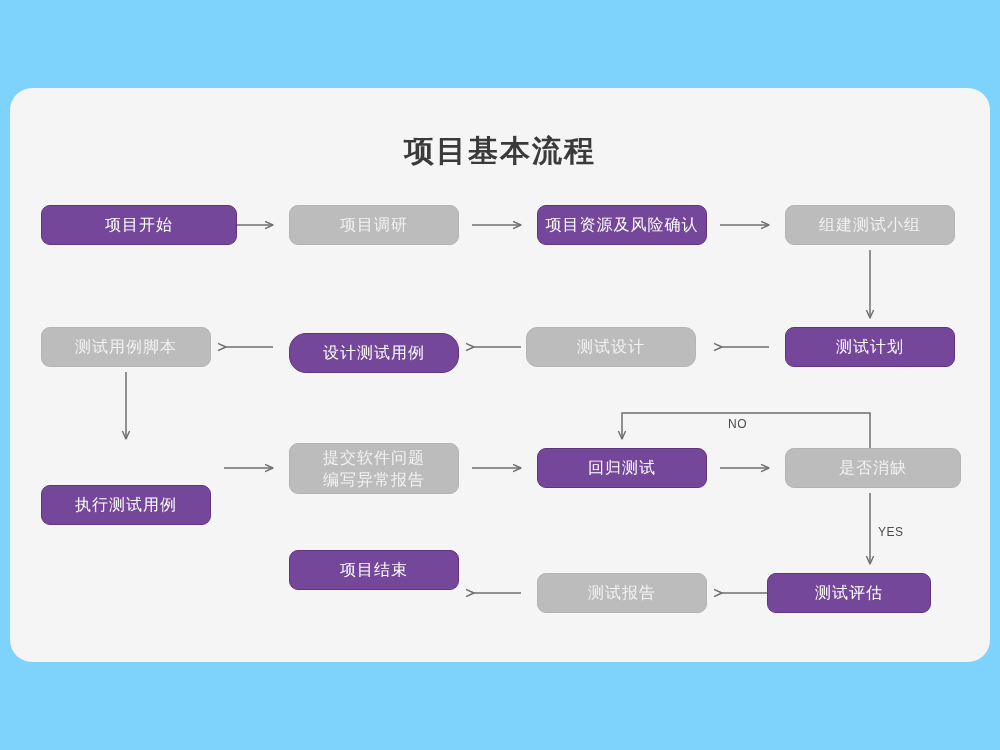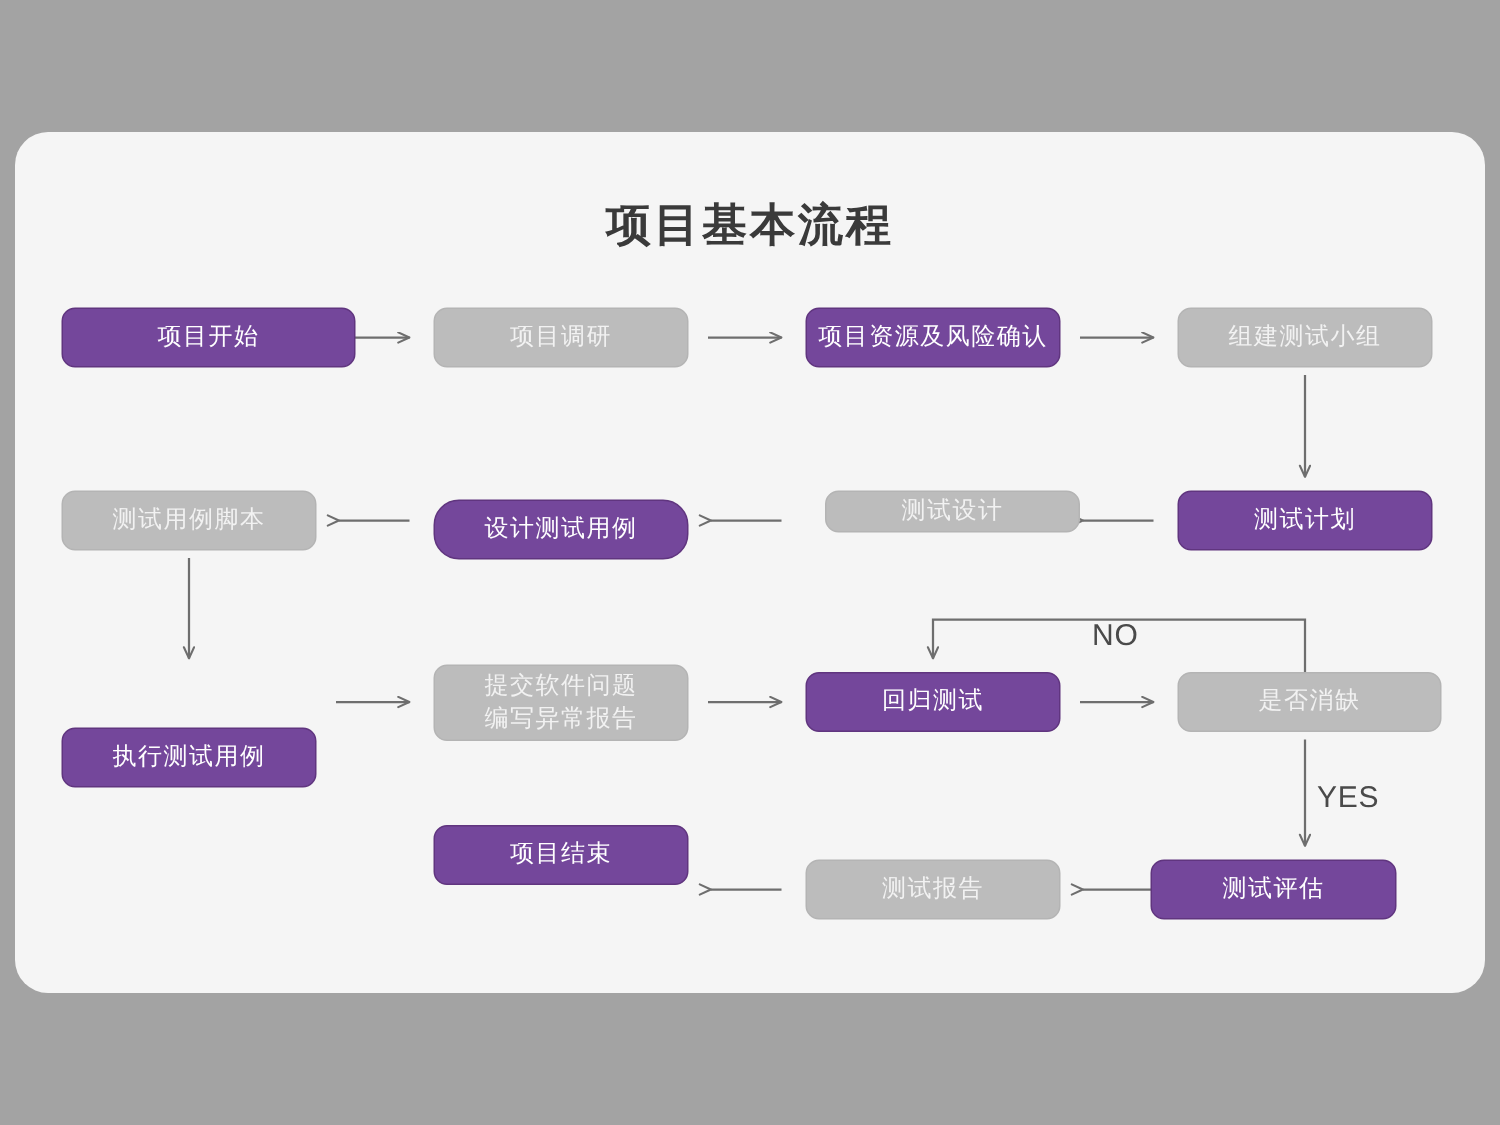--- a/index.html
+++ b/index.html
@@ -9,21 +9,21 @@
     width: 1000px;
     height: 750px;
     overflow: hidden;
     font-family: "Liberation Sans", "DejaVu Sans", sans-serif;
   }
 
   #stage {
     position: relative;
     width: 1000px;
     height: 750px;
-    background: #a3a3a3;
+    background: #7dd3fc;
   }
 
   .card {
     position: absolute;
     left: 10px;
     top: 88px;
     width: 980px;
     height: 574px;
     background: #f5f5f5;
     border-radius: 22px;
@@ -70,21 +70,21 @@
   
   .conn {
     position: absolute;
   }
   .conn svg {
     display: block;
     overflow: visible;
   }
   .lbl {
     position: absolute;
-    font-size: 20px;
+    font-size: 12px;
     color: #4a4a4a;
     letter-spacing: 0.5px;
     line-height: 20px;
   }
 </style>
 </head>
 <body>
 
 <div id="stage">
 
@@ -137,21 +137,21 @@
   <div class="lbl" id="no-label" style="left: 728px; top: 414px;">NO</div>
   <div class="lbl" id="yes-label" style="left: 878px; top: 522px;">YES</div>
 
   <div id="node-layer">
       <div class="node purple" style="left: 41px; top: 205px; width: 196px; height: 40px;">项目开始</div>
       <div class="node gray" style="left: 289px; top: 205px; width: 170px; height: 40px;">项目调研</div>
       <div class="node purple" style="left: 537px; top: 205px; width: 170px; height: 40px;">项目资源及风险确认</div>
       <div class="node gray" style="left: 785px; top: 205px; width: 170px; height: 40px;">组建测试小组</div>
       <div class="node gray" style="left: 41px; top: 327px; width: 170px; height: 40px;">测试用例脚本</div>
       <div class="node purple" style="left: 289px; top: 333px; width: 170px; height: 40px; border-radius: 17px;">设计测试用例</div>
-      <div class="node gray" style="left: 550px; top: 327px; width: 170px; height: 28px;">测试设计</div>
+      <div class="node gray" style="left: 526px; top: 327px; width: 170px; height: 40px; border-radius: 11px;">测试设计</div>
       <div class="node purple" style="left: 785px; top: 327px; width: 170px; height: 40px;">测试计划</div>
       <div class="node purple" style="left: 41px; top: 448px; width: 170px; height: 40px; margin-top: 37px;">执行测试用例</div>
       <div class="node gray" style="left: 289px; top: 443px; width: 170px; height: 51px;">提交软件问题
 编写异常报告</div>
       <div class="node purple" style="left: 537px; top: 448px; width: 170px; height: 40px;">回归测试</div>
       <div class="node gray" style="left: 785px; top: 448px; width: 176px; height: 40px;">是否消缺</div>
       <div class="node purple" style="left: 289px; top: 550px; width: 170px; height: 40px;">项目结束</div>
       <div class="node gray" style="left: 537px; top: 573px; width: 170px; height: 40px;">测试报告</div>
       <div class="node purple" style="left: 767px; top: 573px; width: 164px; height: 40px; font-family: Liberation Serif, serif;">测试评估</div>
     </div>

